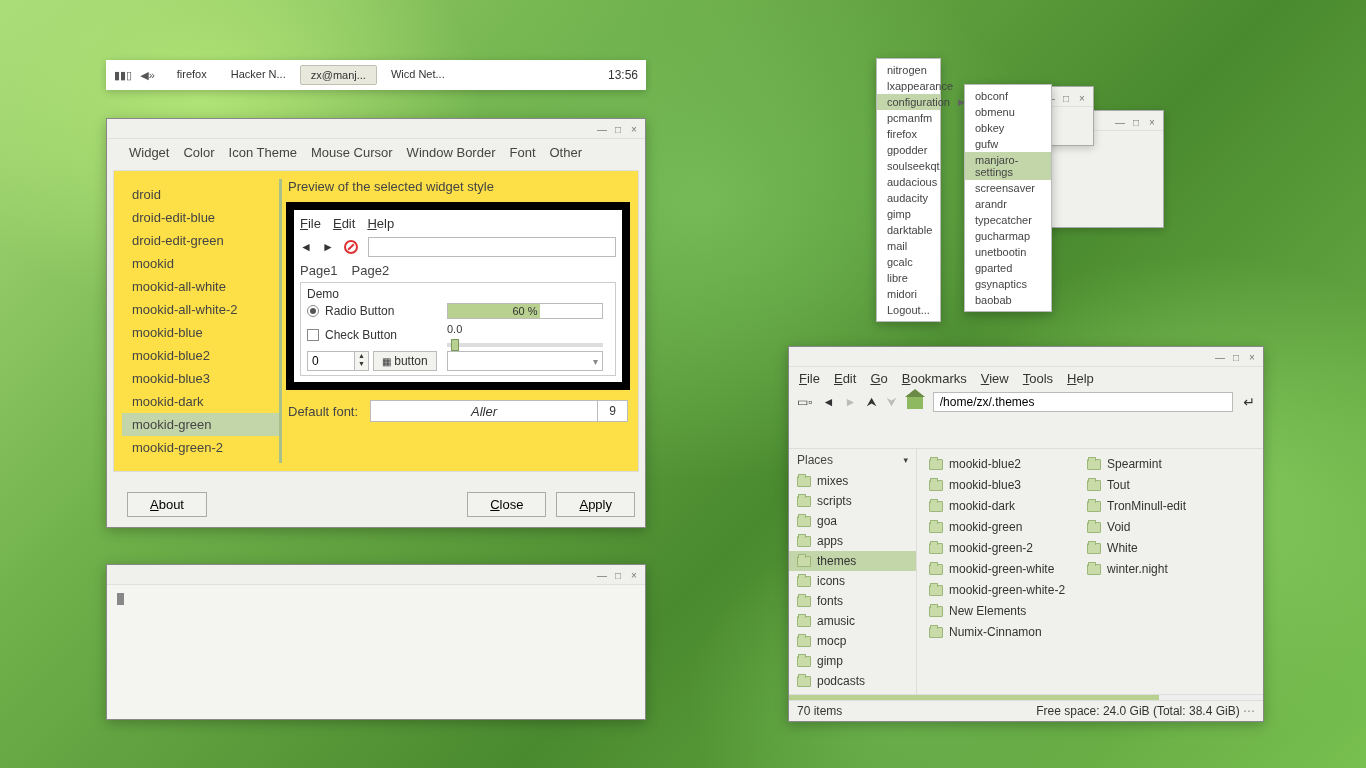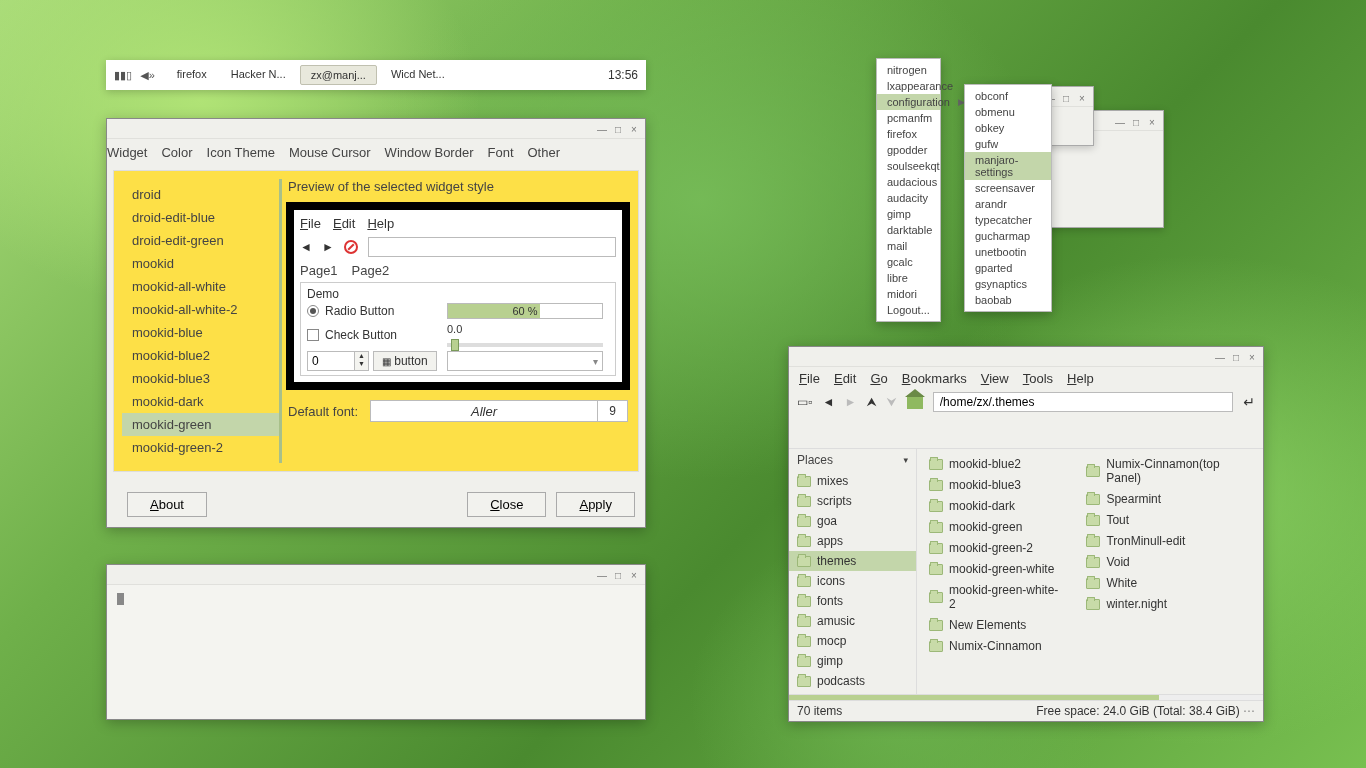--- a/index.html
+++ b/index.html
@@ -18,21 +18,21 @@
 
 .taskbar { position:absolute; top:60px; left:106px; width:540px; height:30px; background:#fff; display:flex; align-items:center; padding:0 8px; box-shadow:0 2px 8px rgba(0,0,0,.2); font-size:12px; }
 .taskbar .tray { display:flex; align-items:center; gap:8px; color:#555; margin-right:12px;}
 .taskbar .tray span { font-size:11px; }
 .taskbar .task { padding:3px 10px; margin-right:4px; color:#333; font-size:11px; cursor:pointer; border-radius:2px;}
 .taskbar .task.active { background:#e8e8dc; border:1px solid #c0c0b0;}
 .taskbar .clock { margin-left:auto; color:#333; font-size:12px; }
 
 
 .lx { top:118px; left:106px; width:540px; }
-.lx .tabs { display:flex; gap:14px; padding:6px 0 4px; font-size:13px; color:#444; }
+.lx .tabs { display:flex; gap:14px; padding:6px 22px 4px; font-size:13px; color:#444; }
 .lx .tabs span { cursor:pointer; }
 .lx .body { display:flex; padding:6px 6px 12px 6px; gap:10px; }
 .lx .body > .lxframe { flex:1; background:#fde047; border:1px solid #ddd; padding:8px; }
 .lx .list { width:160px; padding:4px 0; border-right:3px solid #a8c08a; margin-right:4px; position:relative;}
 .lx .list .li { padding:4px 10px; cursor:pointer; font-size:13px; color:#444; }
 .lx .list .li.sel { background:#c3d6aa; }
 .lx .preview { flex:1; display:flex; flex-direction:column; }
 .lx .preview .hdr { font-size:13px; color:#444; margin:0 0 8px 2px;}
 .lx .previewbox { border:8px solid #000; background:#fff; padding:4px 6px 6px; }
 .lx .previewbox .pmenu { display:flex; gap:12px; font-size:13px; color:#333; padding:2px 0 6px; }
@@ -456,24 +456,20 @@
             <span>New Elements</span>
           </div>
           <div class="fi">
             <span class="folder-ic"></span>
             <span>Numix-Cinnamon</span>
           </div>
         </div>
         <div class="col">
           <div class="fi">
             <span class="folder-ic"></span>
-            <span>Numix-Cinnamon(top Panel)</span>
-          </div>
-          <div class="fi">
-            <span class="folder-ic"></span>
             <span>Spearmint</span>
           </div>
           <div class="fi">
             <span class="folder-ic"></span>
             <span>Tout</span>
           </div>
           <div class="fi">
             <span class="folder-ic"></span>
             <span>TronMinull-edit</span>
           </div>

